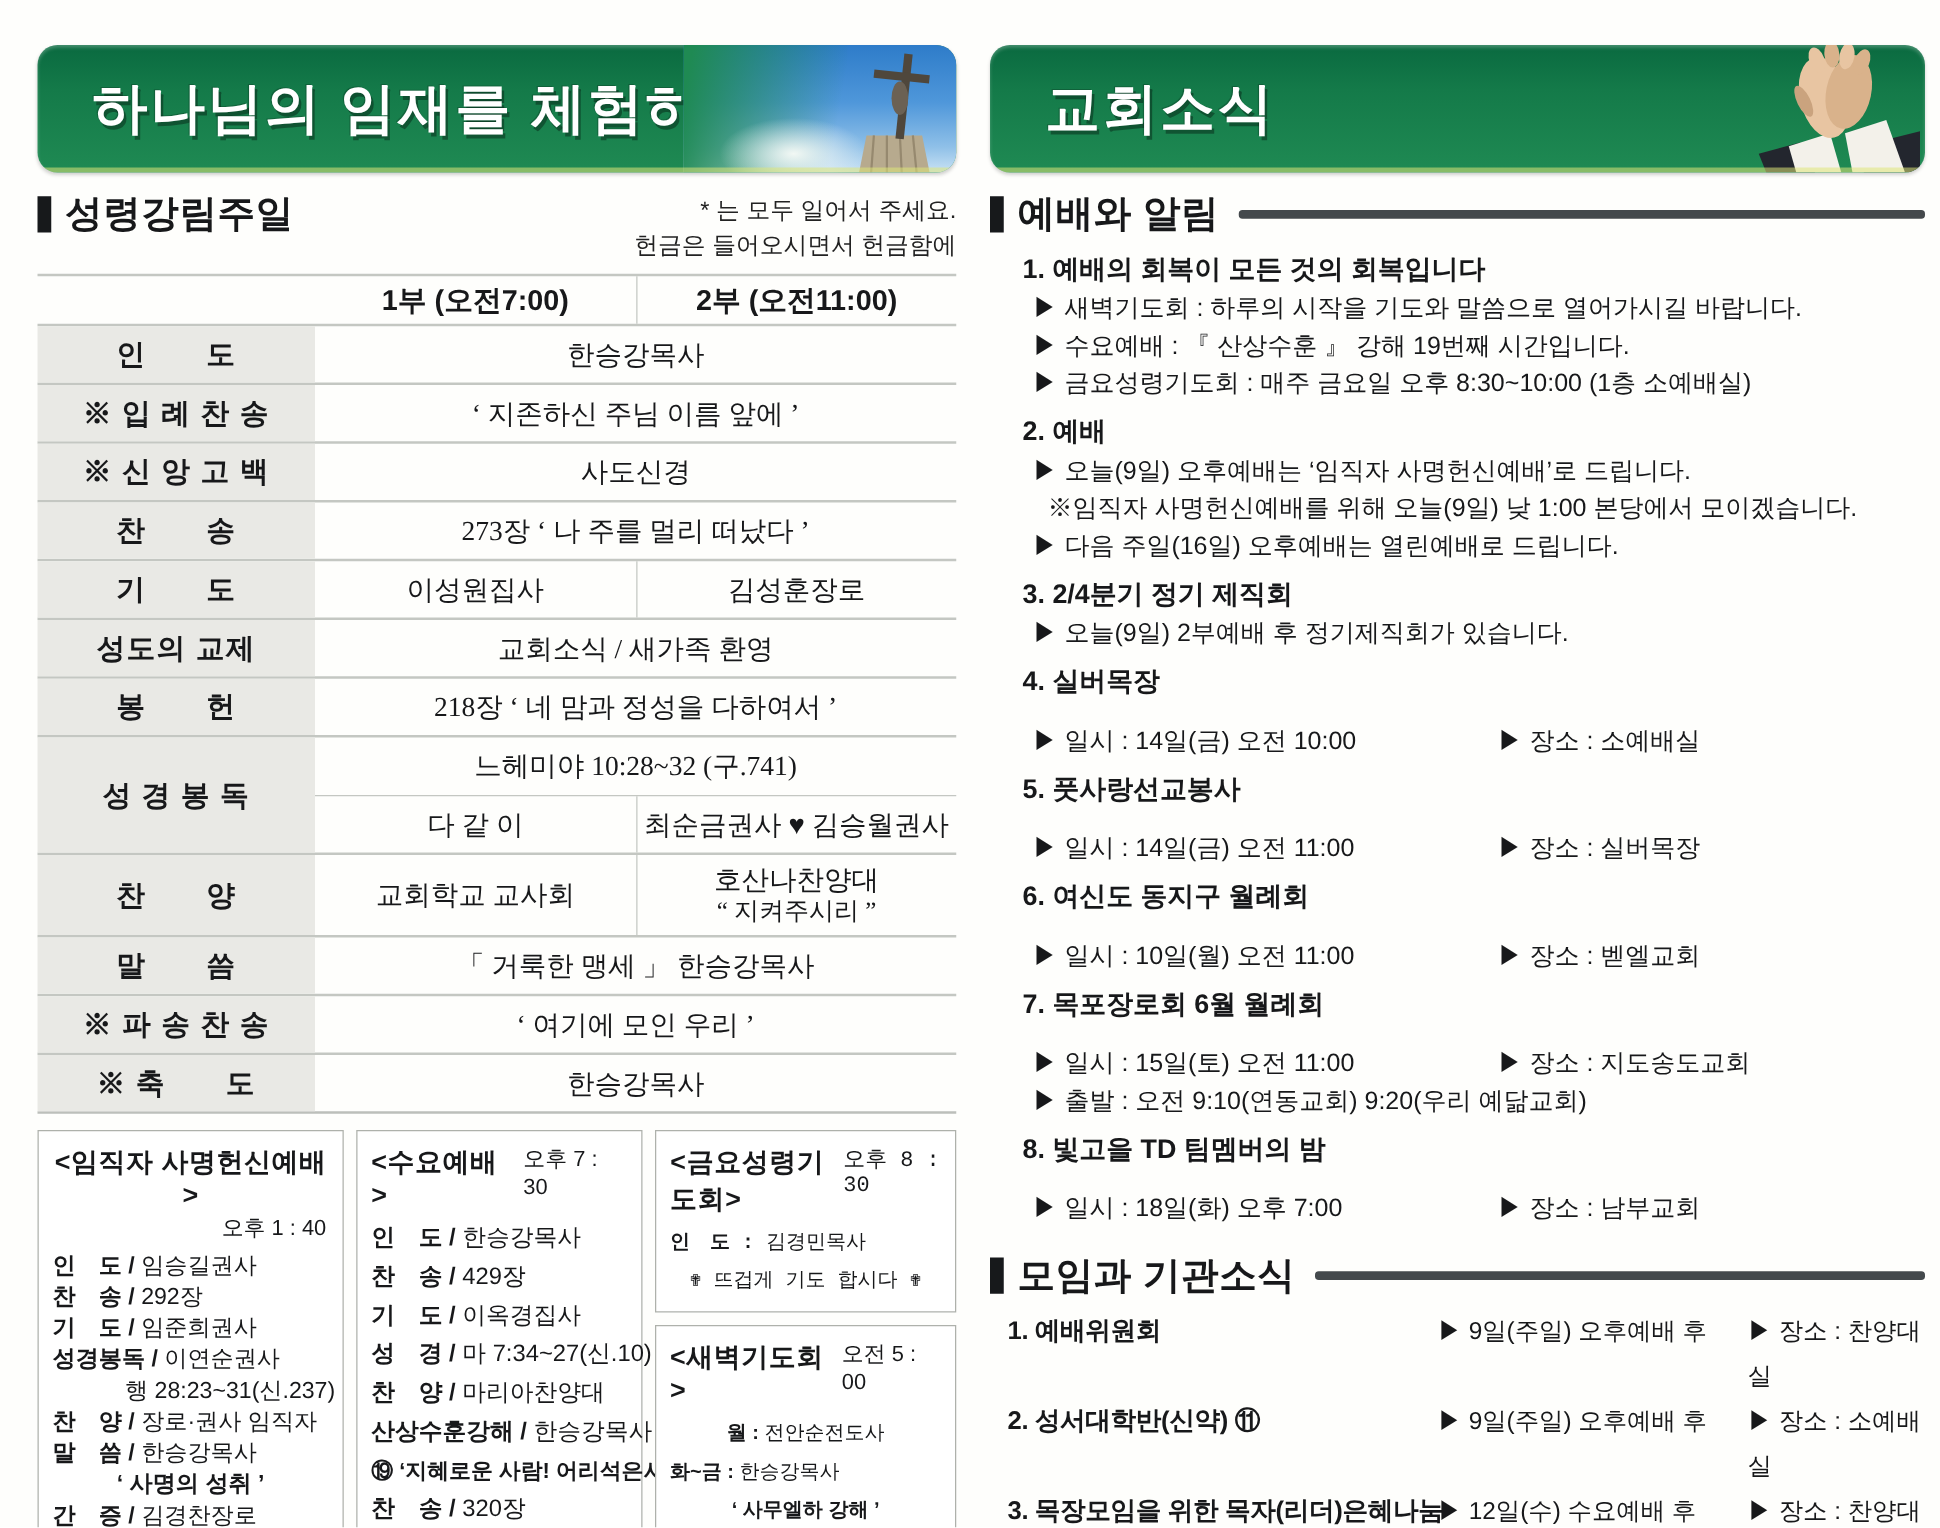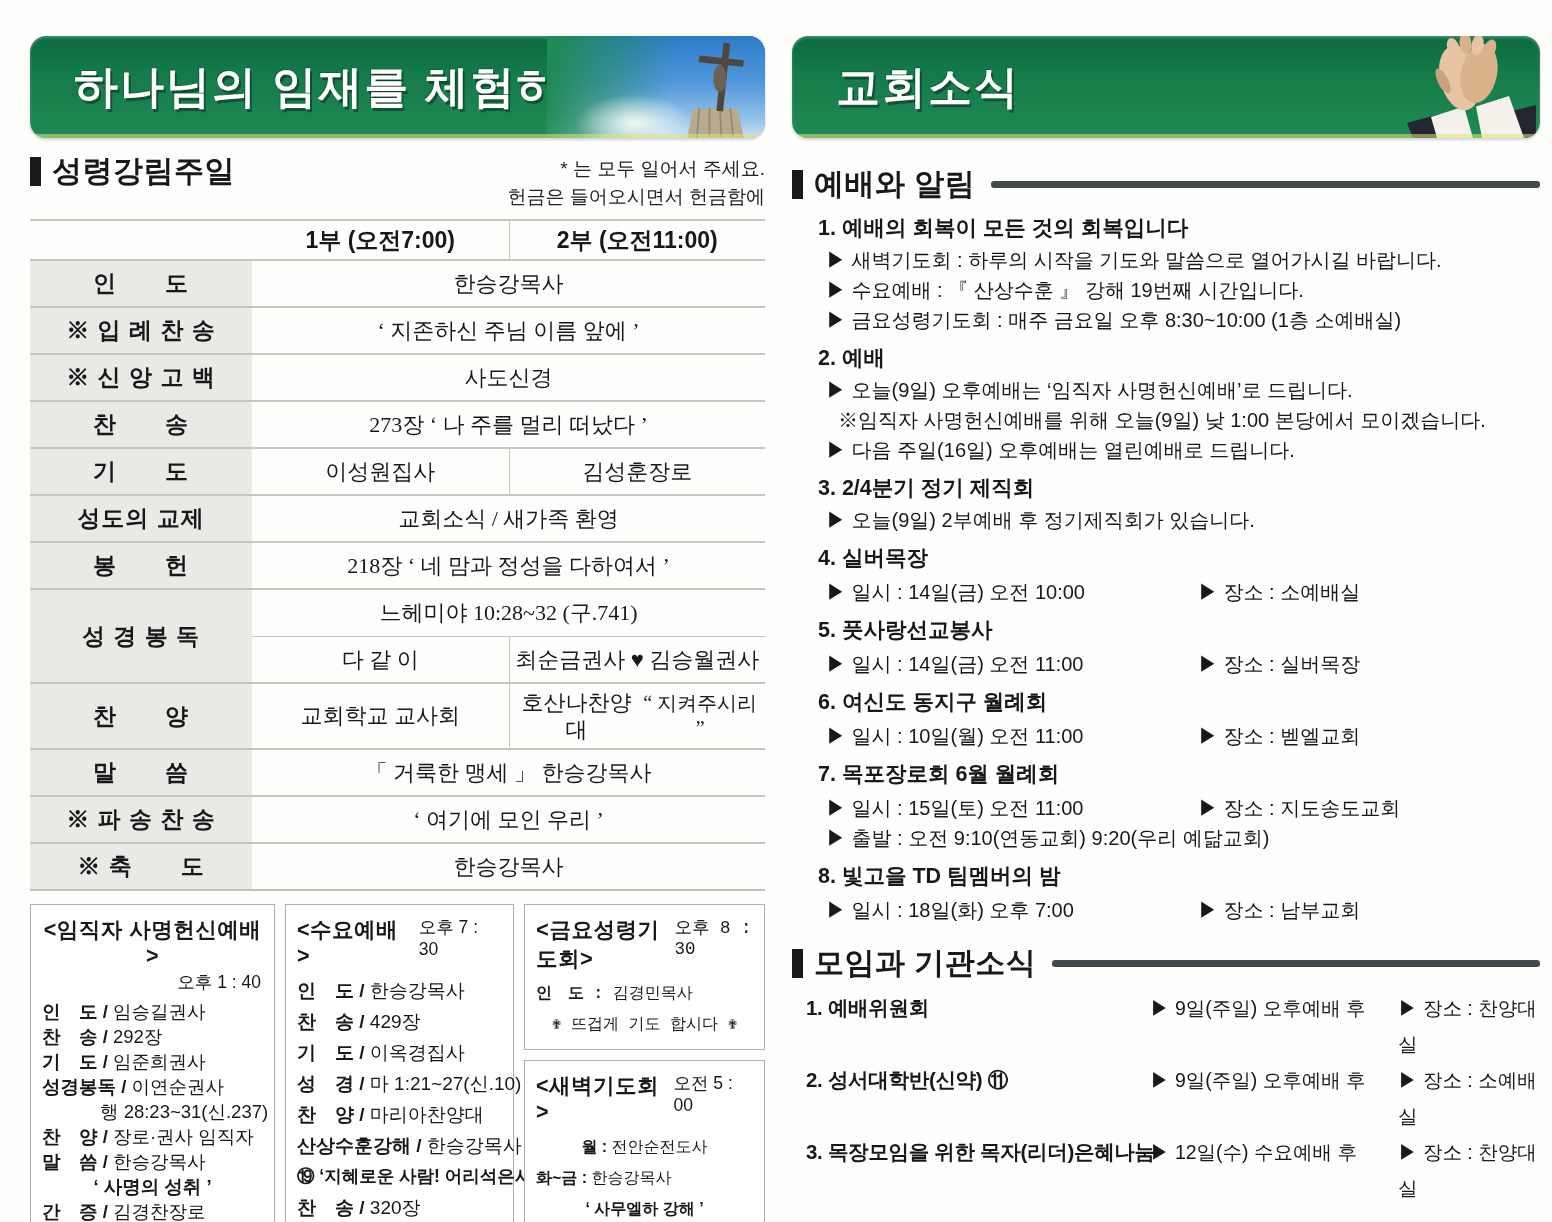--- a/index.html
+++ b/index.html
@@ -19,40 +19,40 @@
           text-shadow:2px 3px 0 rgba(0,0,0,.35), -1px -1px 0 rgba(0,0,0,.2);}
   .banner-photo{position:absolute;right:0;top:0;height:100%;}
   .sky{width:218px;
        background:linear-gradient(180deg,#2e7cc9 0%,#4f97da 45%,#8fc0e8 80%,#c9e2f4 100%);}
   .sky .greenfade{position:absolute;left:0;top:0;width:60%;height:100%;
        background:linear-gradient(100deg,#1f8a53 5%,rgba(31,138,83,0) 90%);}
   .sky .cloud{position:absolute;left:28px;bottom:-14px;width:120px;height:58px;border-radius:50%;
        background:radial-gradient(ellipse at center,#f2f8f4 0%,rgba(242,248,244,0) 70%);}
   .hands{width:152px;}
   
-  .sec-head{display:flex;align-items:center;margin-top:26px;}
+  .sec-head{display:flex;align-items:center;margin-top:13px;}
   .sec-bar{width:11px;height:29px;background:#17191b;margin-right:11px;flex:0 0 auto;}
   .sec-title{font-size:30px;font-weight:bold;letter-spacing:0.5px;white-space:nowrap;}
   .sec-rule{flex:1;height:7px;background:#44494c;margin-left:16px;border-radius:3px;}
   .subhead{display:flex;justify-content:space-between;align-items:flex-start;margin-top:13px;}
   .notes{text-align:right;font-size:19px;line-height:1.45;color:#222;padding-top:4px;}
 
   
   .wtable{margin-top:9px;border-bottom:2px solid #bcbfba;font-family:"Liberation Serif",serif;}
   .trow{display:grid;grid-template-columns:222px 1fr 1fr;border-top:2px solid #c4c7c2;min-height:45px;}
   .trow.head{min-height:38px;}
   .lab{background:#e9e9e5;display:flex;align-items:center;justify-content:center;
        font-family:"Liberation Sans",sans-serif;font-weight:bold;font-size:23px;letter-spacing:1px;}
   .lab.empty{background:transparent;}
   .cell{display:flex;align-items:center;justify-content:center;font-size:22px;text-align:center;padding:2px 4px;}
   .hcell{font-family:"Liberation Sans",sans-serif;font-weight:bold;font-size:23px;}
   .span2{grid-column:2/4;}
   .c2{border-left:1px solid #c4c7c2;}
   .trow.tall{min-height:64px;}
-  .twoline{line-height:1.25;align-items:center;}
+  .twoline{flex-direction:column;line-height:1.25;align-items:center;}
   .twoline .sub2{font-size:20px;font-family:Liberation Serif, serif;}
   .scripture{min-height:92px;}
   .scr{grid-column:2/4;display:grid;grid-template-rows:1fr 1fr;}
   .scr .bot{display:grid;grid-template-columns:1fr 1fr;border-top:1px solid #c4c7c2;}
 
   
   .boxes{display:flex;gap:10px;margin-top:13px;height:344px;align-items:stretch;}
   .bbox{border:1px solid #aeb1ab;background:#fff;padding:8px 11px;box-sizing:border-box;}
   .box1{width:245px;font-size:18.5px;}
   .box2{width:229px;font-size:19px;}
@@ -71,21 +71,21 @@
   .bcenter{text-align:center;font-weight:bold;}
   .box3 .bcenter{font-weight:normal;text-align:center;}
 
   
   .news{font-size:20px;}
   .nitem{margin:10px 0 0 26px;}
   .ntitle{font-weight:bold;font-size:21.5px;line-height:26px;}
   .nbullets{margin:4px 0 0 8px;line-height:30px;}
   .nb{white-space:nowrap;}
   .nb.subnote{padding-left:12px;}
-  .tp{display:grid;grid-template-columns:372px 1fr;margin:6px 0 0 8px;line-height:30px;}
+  .tp{display:grid;grid-template-columns:372px 1fr;margin:20px 0 0 8px;line-height:30px;}
   .grows{margin:6px 0 0 14px;}
   .grow{display:grid;grid-template-columns:344px 248px 1fr;line-height:36px;font-size:19.5px;}
   .grow .gt{font-weight:bold;font-size:20.5px;white-space:nowrap;letter-spacing:-0.3px;}
 </style>
 </head>
 <body>
 
 <div class="page">
 
   <div class="col col-left">
@@ -202,21 +202,21 @@
       </div>
 
       <div class="bbox box2">
         <div class="bt-row">
           <span class="btitle">&lt;수요예배&gt;</span>
           <span class="btime">오후 7 : 30</span>
         </div>
         <div class="bline"><span class="bl">인　도 /</span> <span>한승강목사</span></div>
         <div class="bline"><span class="bl">찬　송 /</span> <span>429장</span></div>
         <div class="bline"><span class="bl">기　도 /</span> <span>이옥경집사</span></div>
-        <div class="bline"><span class="bl">성　경 /</span> <span>마 1:21~27(신.10)</span></div>
+        <div class="bline"><span class="bl">성　경 /</span> <span>마 7:34~27(신.10)</span></div>
         <div class="bline"><span class="bl">찬　양 /</span> <span>마리아찬양대</span></div>
         <div class="bline"><span class="bl">산상수훈강해 /</span> <span>한승강목사</span></div>
         <div class="bline bl" style="font-size:17.5px;">⑲ ‘지혜로운 사람! 어리석은사람!’</div>
         <div class="bline"><span class="bl">찬　송 /</span> <span>320장</span></div>
 
       </div>
 
       <div class="bcol">
         <div class="bbox box3">
           <div class="bt-row">

